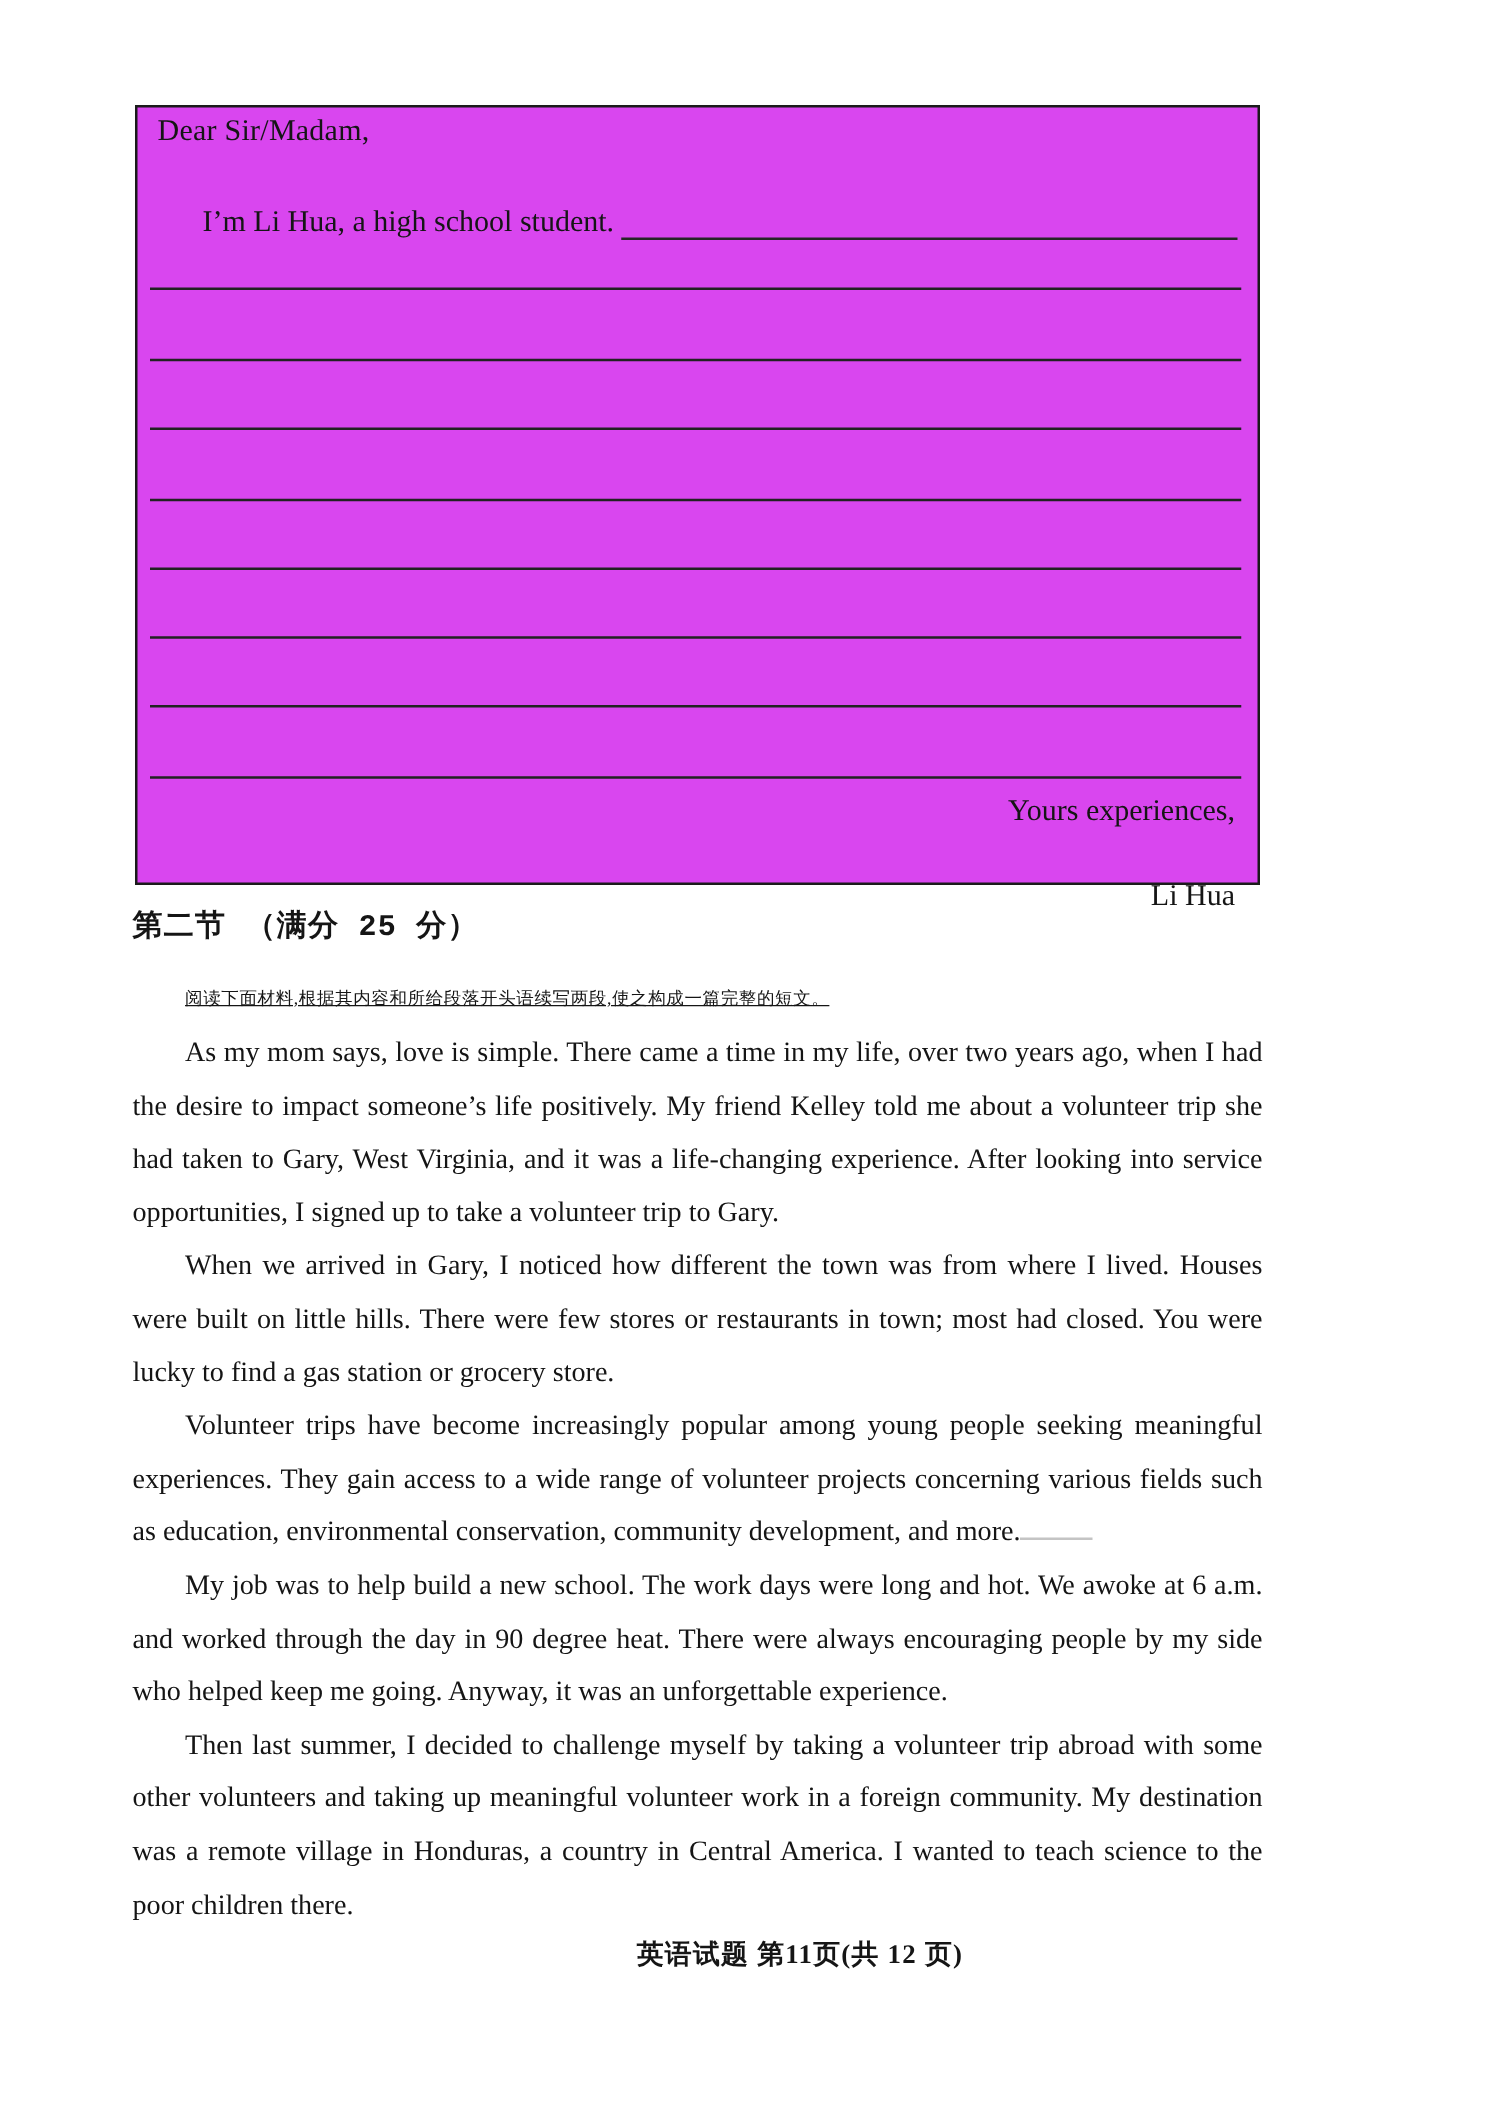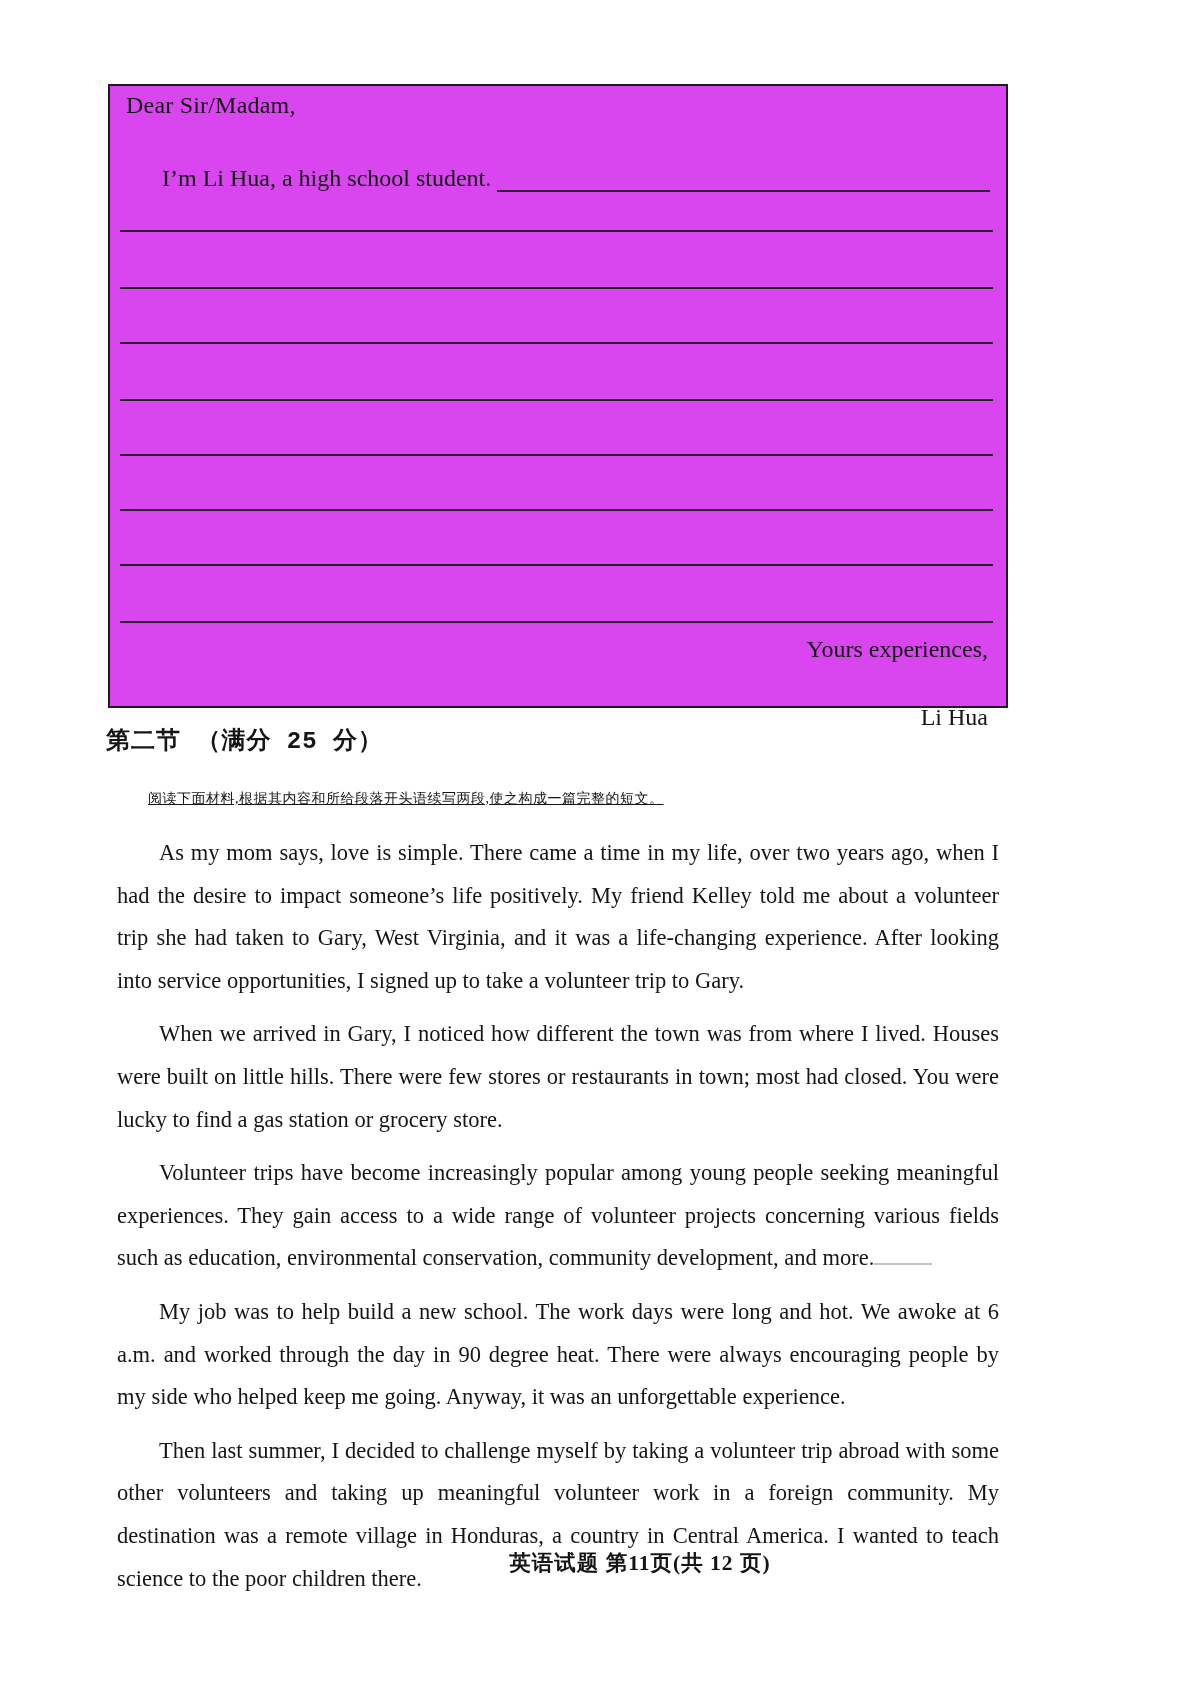--- a/index.html
+++ b/index.html
@@ -103,21 +103,21 @@
   .passage {
     position: absolute;
     left: 106px;
     top: 821px;
     width: 904px;
     font-size: 22.5px;
     line-height: 42.6px;
     text-align: justify;
   }
   .passage p {
-    margin: 11px;
+    margin: 0;
     text-indent: 42px;
     font-family: Liberation Serif, serif;
   }
   .faint-blank {
     display: inline-block;
     width: 58px;
     height: 0.9em;
     border-bottom: 2px solid #c4c4c4;
     text-indent: 0;
   }

